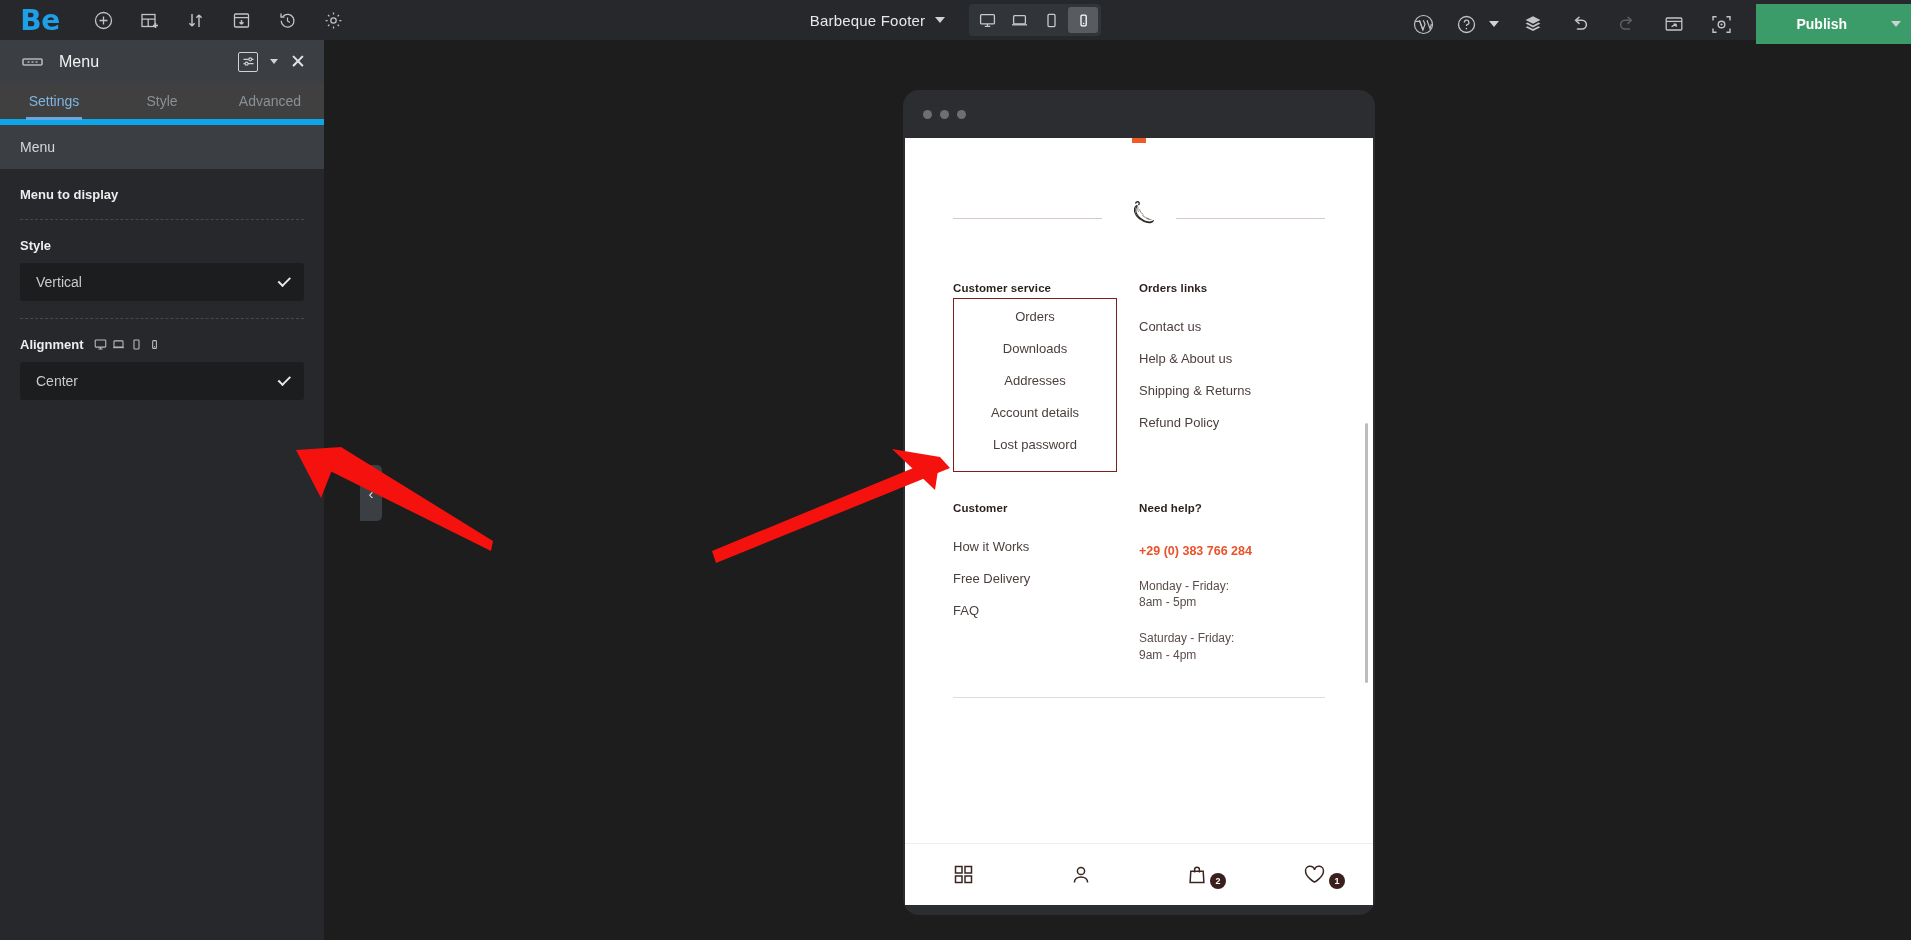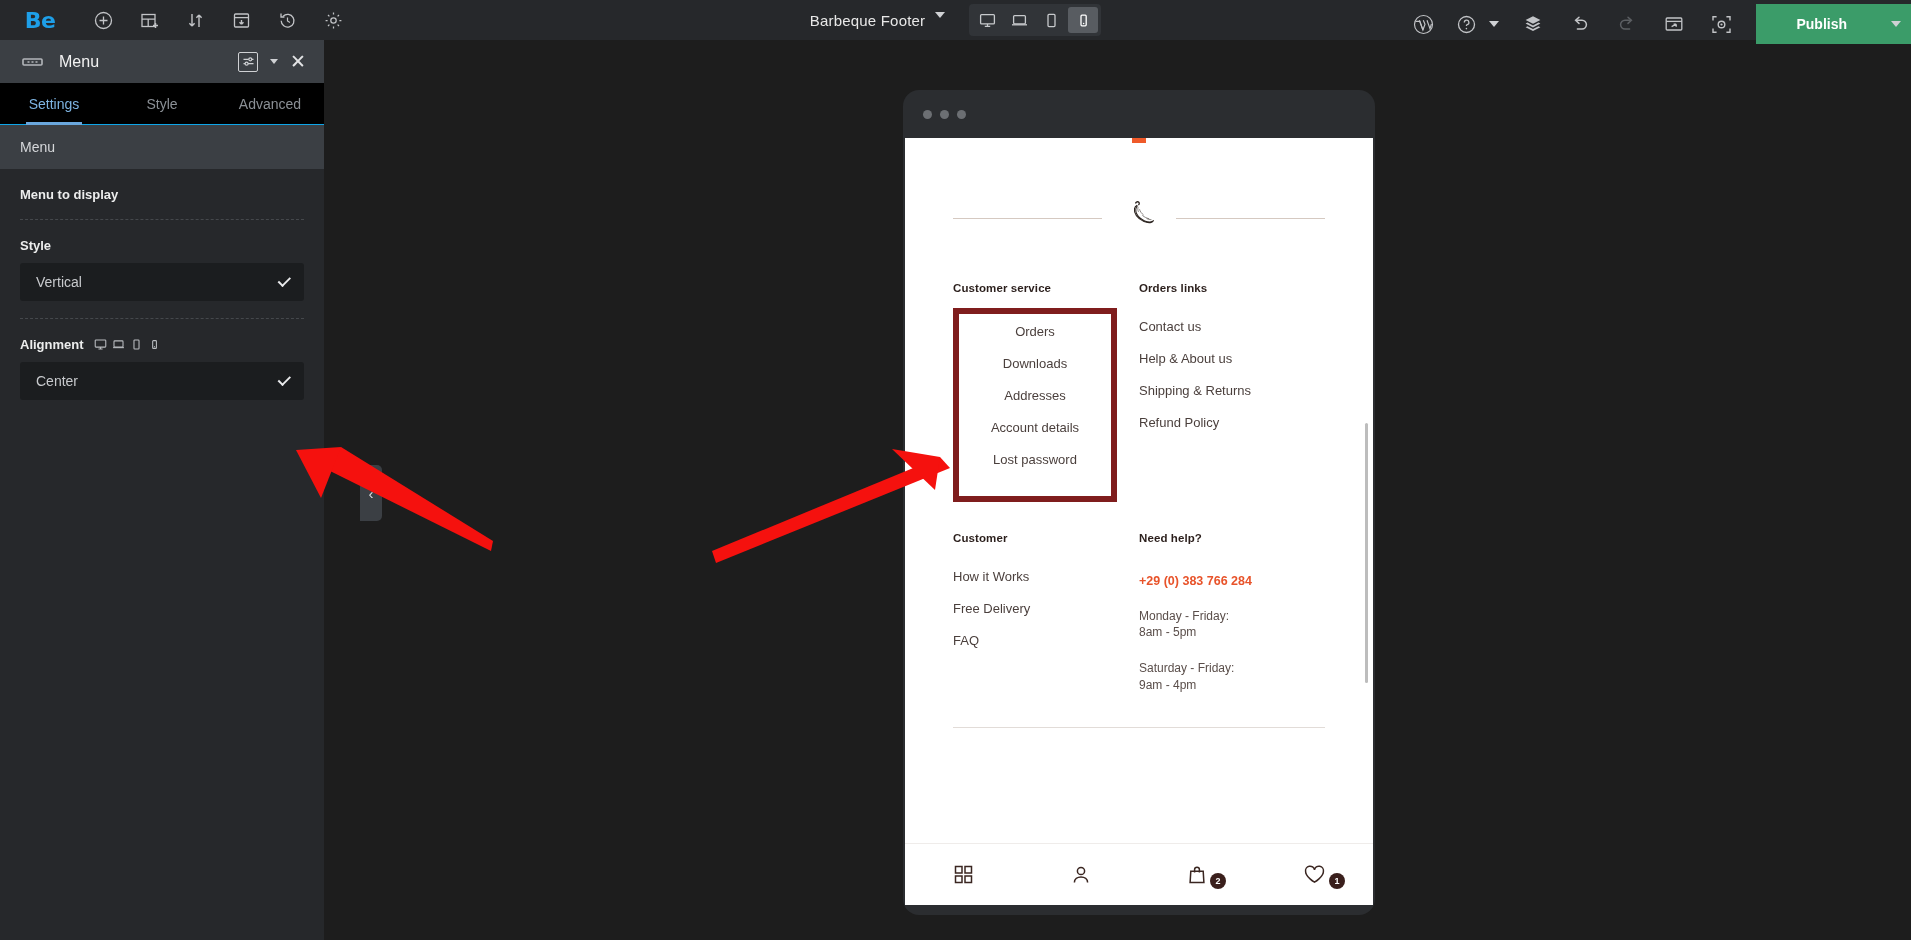--- a/index.html
+++ b/index.html
@@ -13,21 +13,21 @@
   
   .topbar {
     position: absolute; top: 0; left: 0;
     width: 1911px; height: 40px;
     background: #26282b;
     display: flex; align-items: center;
     z-index: 30;
   }
   .tb-logo {
     width: 80px; text-align: center;
-    color: #1e9fe8; font-size: 22px; font-weight: bold;
+    color: #1e9fe8; font-size: 28px; font-weight: bold;
     letter-spacing: -0.5px;
     font-family: "DejaVu Sans", sans-serif;
   }
   .tb-icons { display: flex; align-items: center; gap: 20px; margin-left: 10px; }
   .tb-ico {
     width: 26px; height: 26px;
     display: flex; align-items: center; justify-content: center;
     color: #c2c4c7;
   }
   .tb-ico svg { display: block; }
@@ -35,21 +35,21 @@
   .tb-center {
     position: absolute; left: 0; right: 0; top: 0;
     height: 40px;
     display: flex; align-items: center; justify-content: center;
     gap: 16px;
     pointer-events: none;
   }
   .tb-center > * { pointer-events: auto; }
   .doc-title {
     color: #e8e8e8; font-size: 15px; letter-spacing: .2px;
-    display: flex; gap: 10px;
+    display: flex; align-items: center; gap: 10px;
   }
   .caret-dn { width: 0;height:0;border-left:5px solid transparent;border-right:5px solid transparent;border-top:6px solid #cfd1d4; }
   .device-group {
     display: flex; align-items: center;
     background: #313438; border-radius: 4px;
     padding: 3px; gap: 2px;
     margin-left: 8px;
   }
   .dev-btn {
     width: 30px; height: 26px;
@@ -94,22 +94,22 @@
     width: 20px; height: 20px;
     border: 1px solid #cfd1d4; border-radius: 2px;
     display: flex; align-items: center; justify-content: center;
     color: #cfd1d4;
   }
   .sm-caret { width:0;height:0;border-left:4px solid transparent;border-right:4px solid transparent;border-top:5px solid #cfd1d4; }
   .close-x { color: #e3e4e6; font-size: 19px; line-height: 1; cursor: pointer; }
 
   .tabs {
     height: 42px; display: flex;
-    background: #000000;
-    border-bottom: 1px solid #0ea5e9;
+    background: #404040;
+    border-bottom: 6px solid #0ea5e9;
     justify-content: flex-end;
   }
   .tab {
     flex: 1; display: flex; align-items: center; justify-content: center;
     font-size: 14px; color: #8b9096;
     position: relative; height: 100%;
   }
   .tab.active { color: #7eb4e2; }
   .tab.active::after {
     content: ""; position: absolute; bottom: -1px; left: 26px; right: 26px;
@@ -209,23 +209,23 @@
     font-family: "Liberation Sans", sans-serif;
     letter-spacing: .1px;
   }
   .col-links { margin-top: 25px; }
   .col-links li {
     list-style: none;
     font-size: 13px; color: #4a3f3c;
     margin-bottom: 17px;
   }
   .menu-box {
-    border: 6px solid #7f1d1d;
-    padding: 10px 0 12px 0;
-    margin-top: 14px; margin-right: 22px;
+    border: 1px solid #7f1d1d;
+    padding: 10px 0 2px 0;
+    margin-top: 4px; margin-right: 22px;
   }
   .menu-box li {
     list-style: none;
     text-align: center;
     font-size: 13px; color: #4a3f3c;
     margin-bottom: 17px;
   }
   .row2 { display: flex; margin-top: 30px; }
   .phone-link { font-size: 12.5px; font-weight: bold; color: #e8532a; }
   .hours { font-size: 12px; color: #5a4e4a; line-height: 1.35; }

